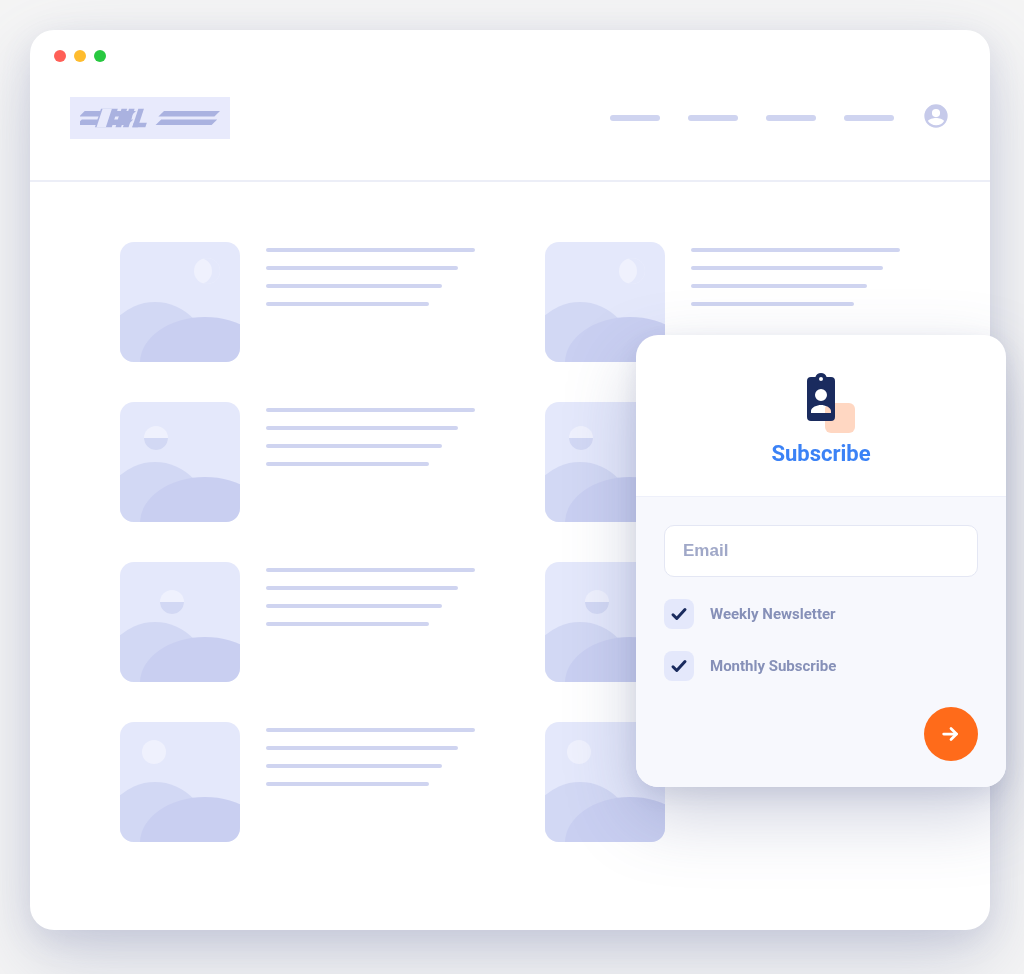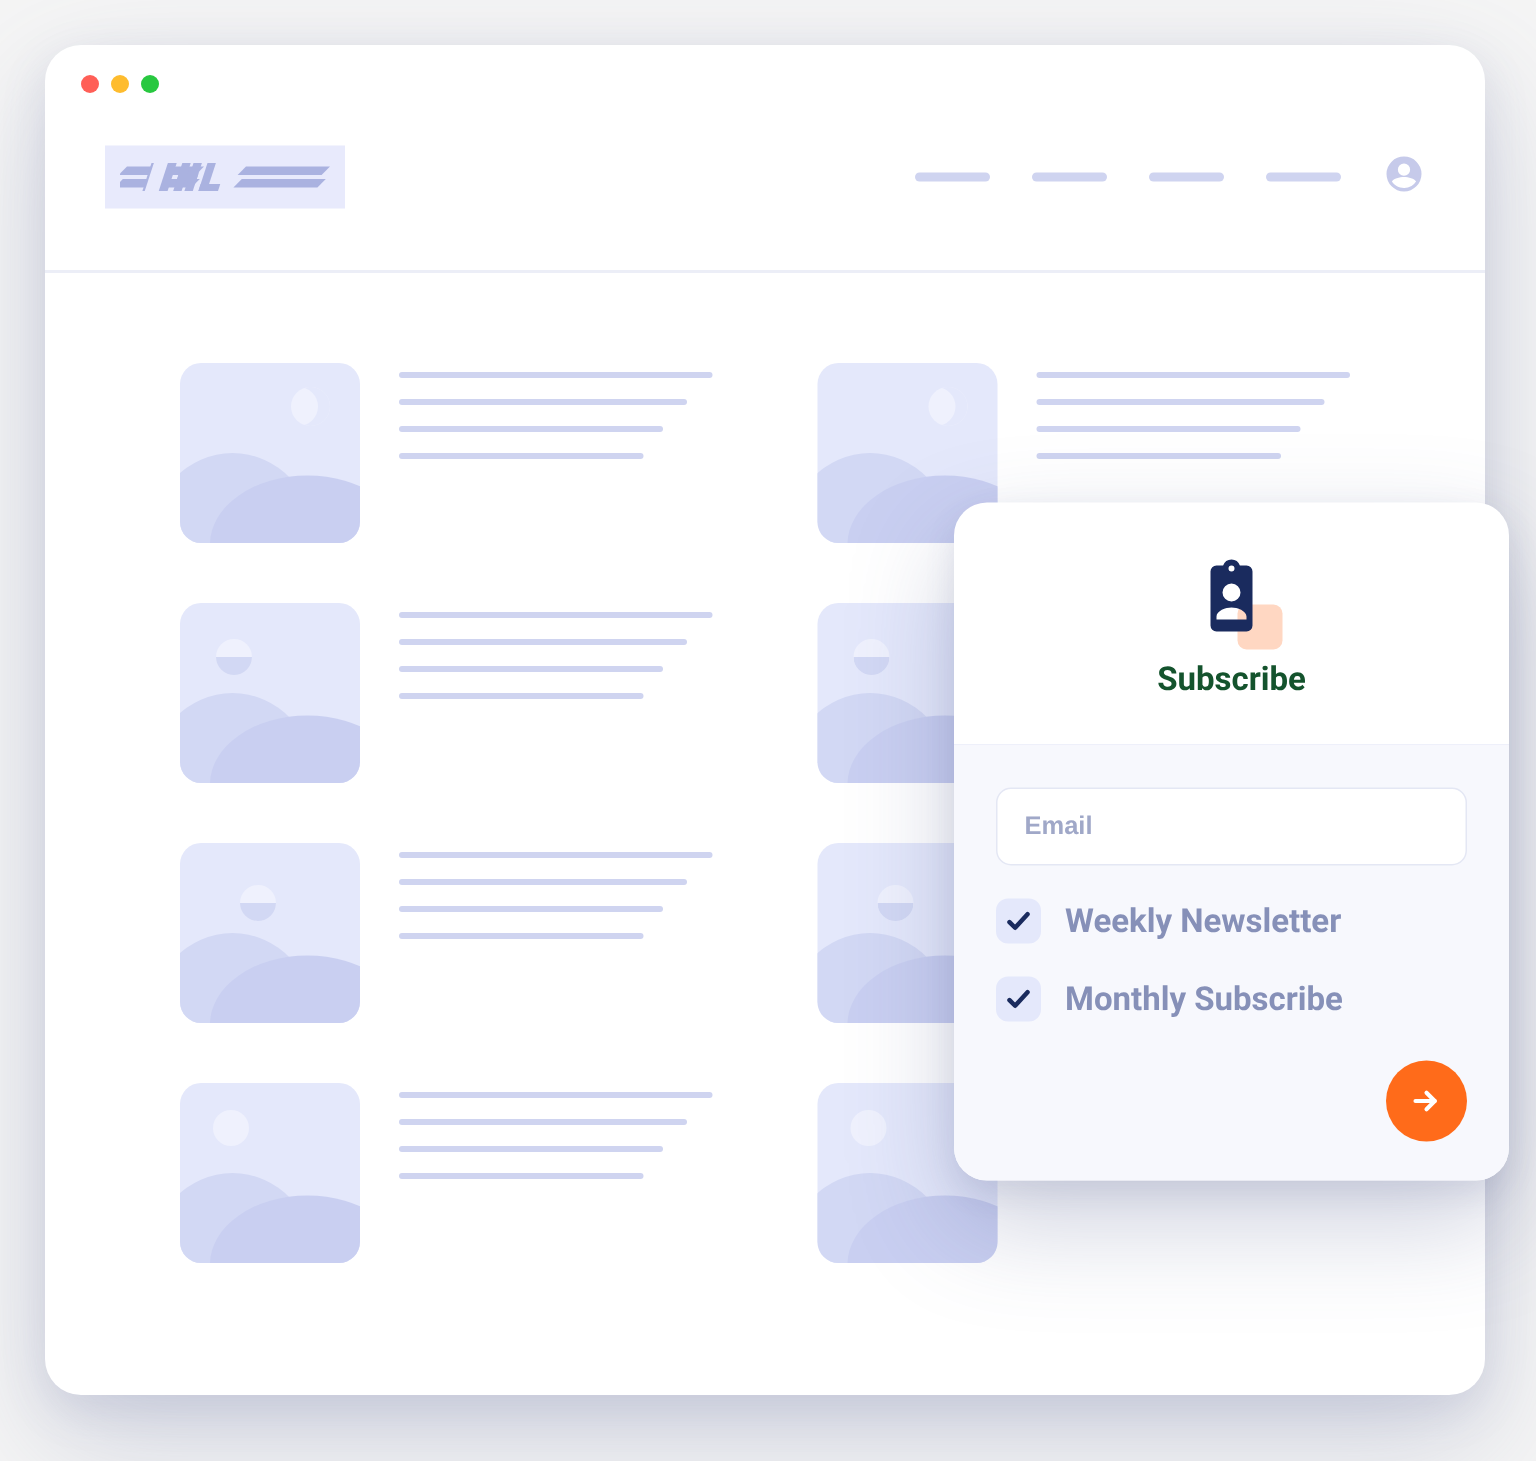--- a/index.html
+++ b/index.html
@@ -106,36 +106,36 @@
       padding: 36px 20px 30px 20px;
       text-align: center;
       border-bottom: 1px solid #eef0fa;
     }
     .sub-icon-wrap { position: relative; display: inline-block; margin-bottom: 10px; }
     .sub-icon-accent {
       position: absolute; right: -10px; bottom: -6px; width: 30px; height: 30px;
       background: #ffd7c2; border-radius: 6px; z-index: 0;
     }
     .sub-icon { position: relative; z-index: 1; color: #1a2b5e; }
-    .sub-title { font-size: 22px; font-weight: 700; color: #14532d; margin-top: 4px; }
+    .sub-title { font-size: 22px; font-weight: 700; color: #3b82f6; margin-top: 4px; }
     .sub-body { background: #f7f8fd; padding: 28px 28px 26px 28px; }
     .email-input {
       width: 100%; height: 52px; border: 1.5px solid #e4e7f4; border-radius: 10px;
       background: #ffffff; padding: 16px 18px; font-size: 17px; color: #8a93b8;
       font-weight: 600; outline: none;
     }
     .email-input::placeholder { color: #a0a8c8; }
     .check-row { display: flex; align-items: center; gap: 16px; margin-top: 22px; }
     .checkbox {
       width: 30px; height: 30px; border-radius: 8px; background: #e4e8fb;
       display: flex; align-items: center; justify-content: center; cursor: pointer;
       flex-shrink: 0;
     }
     .checkbox svg { color: #1a2b5e; }
-    .check-label { font-size: 22px; font-weight: 700; color: #8690b8; }
+    .check-label { font-size: 15px; font-weight: 700; color: #8690b8; }
     .submit-row { display: flex; justify-content: flex-end; margin-top: 26px; }
     .submit-btn {
       width: 54px; height: 54px; border-radius: 50%; background: #ff6b1a;
       display: flex; align-items: center; justify-content: center; cursor: pointer;
       border: none;
     }
     .submit-btn svg { color: #fff; }
   </style>
 </head>
 <body>

